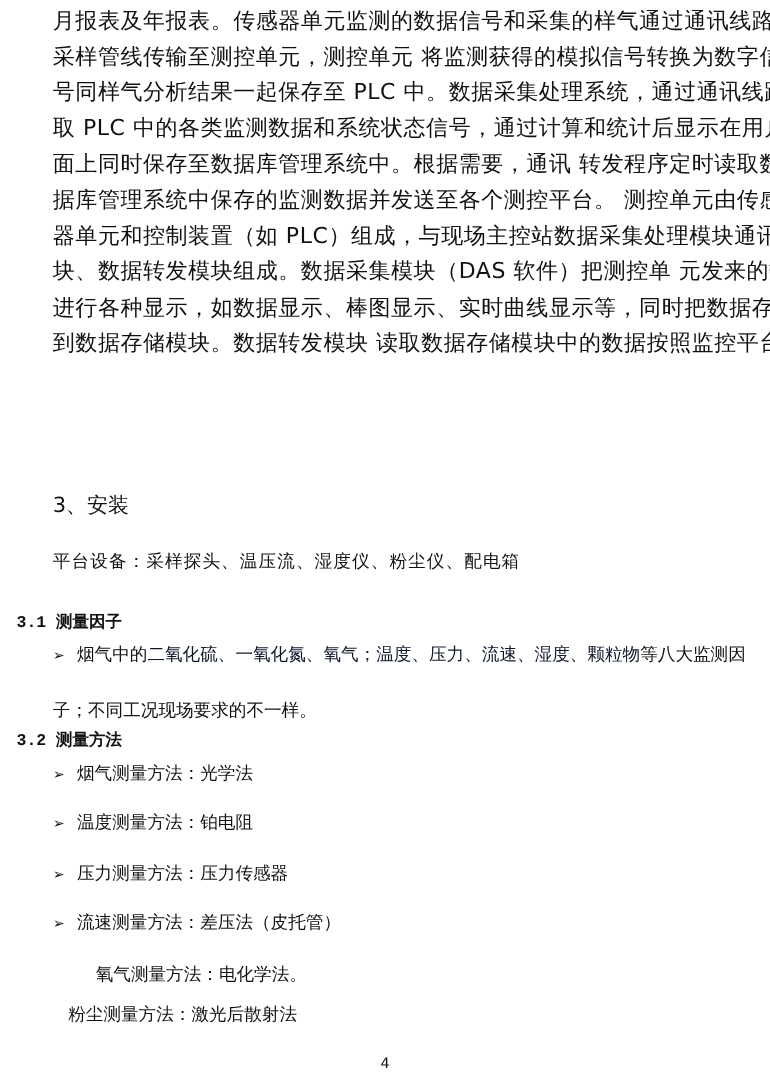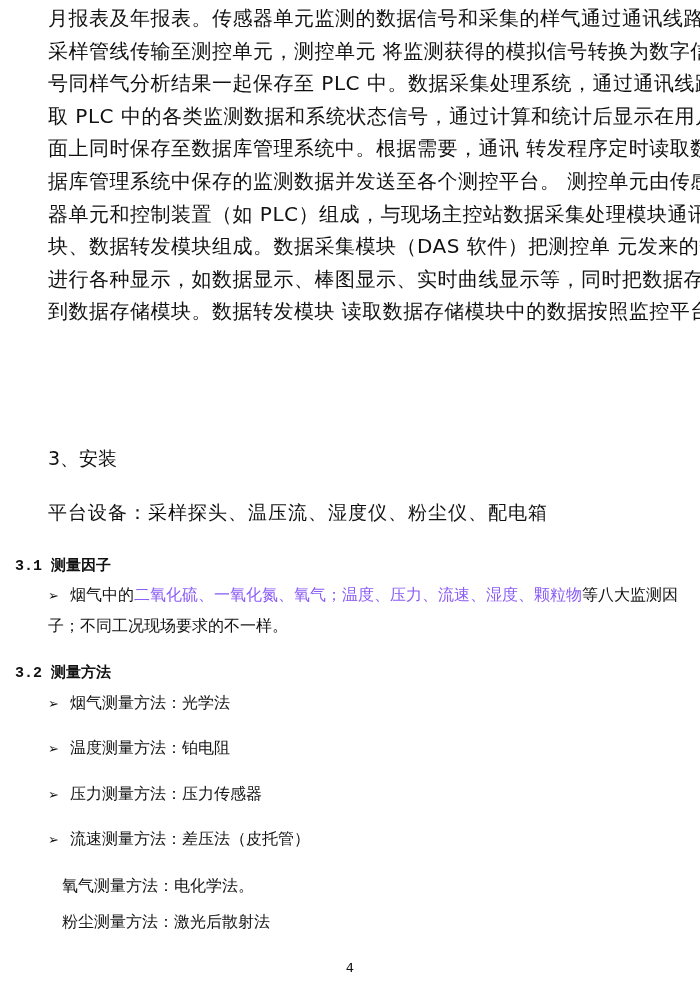--- a/index.html
+++ b/index.html
@@ -35,21 +35,21 @@
       top: 446px;
       font-family: "DejaVu Sans", sans-serif;
       font-size: 19px;
       text-align: right;
     }
     .platform {
       position: absolute;
       left: 48px;
       top: 500px;
       font-family: "DejaVu Sans", sans-serif;
-      font-size: 19px;
+      font-size: 16px;
       letter-spacing: 1px;
     }
     .subhead {
       position: absolute;
       left: 15px;
       font-family: Liberation Mono, monospace;
       font-weight: bold;
       font-size: 15px;
     }
     .bullet-row {
@@ -59,21 +59,21 @@
       font-size: 16px;
       white-space: nowrap;
     }
     .bullet-row .arrow {
       display: inline-block;
       width: 18px;
       font-size: 13px;
       margin-right: 4px;
     }
     .hl {
-      color: #8b5cf6;
+      color: #0f172a;
     }
     .plain-row {
       position: absolute;
       left: 62px;
       font-family: "Liberation Serif", serif;
       font-size: 16px;
       white-space: nowrap;
     }
     .cont-row {
       position: absolute;
@@ -110,33 +110,33 @@
 
 <div class="heading-main">3、安装</div>
 
 <div class="platform">平台设备：采样探头、温压流、湿度仪、粉尘仪、配电箱</div>
 
 <div class="subhead" style="top:556px;">3.1 测量因子</div>
 
 <div class="bullet-row" style="top:585px;">
   <span class="arrow">➢</span><span>烟气中的</span><span class="hl">二氧化硫、一氧化氮、氧气；温度、压力、流速、湿度、颗粒物</span><span>等八大监测因</span>
 </div>
-<div class="cont-row" style="top:616px;">子；不同工况现场要求的不一样。</div>
+<div class="cont-row" style="top:636px;">子；不同工况现场要求的不一样。</div>
 
 <div class="subhead" style="top:663px;">3.2 测量方法</div>
 
 <div class="bullet-row" style="top:693px;">
   <span class="arrow">➢</span><span>烟气测量方法：光学法</span>
 </div>
 <div class="bullet-row" style="top:738px;">
   <span class="arrow">➢</span><span>温度测量方法：铂电阻</span>
 </div>
 <div class="bullet-row" style="top:784px;">
   <span class="arrow">➢</span><span>压力测量方法：压力传感器</span>
 </div>
 <div class="bullet-row" style="top:829px;">
   <span class="arrow">➢</span><span>流速测量方法：差压法（皮托管）</span>
 </div>
 
-<div class="plain-row" style="top:876px;">氧气测量方法：电化学法。</div>
+<div class="plain-row" style="top:876px;margin-left:25px;">氧气测量方法：电化学法。</div>
 <div class="plain-row" style="top:912px;">粉尘测量方法：激光后散射法</div>
 
 <div class="page-number">4</div>
 
 </body></html>

